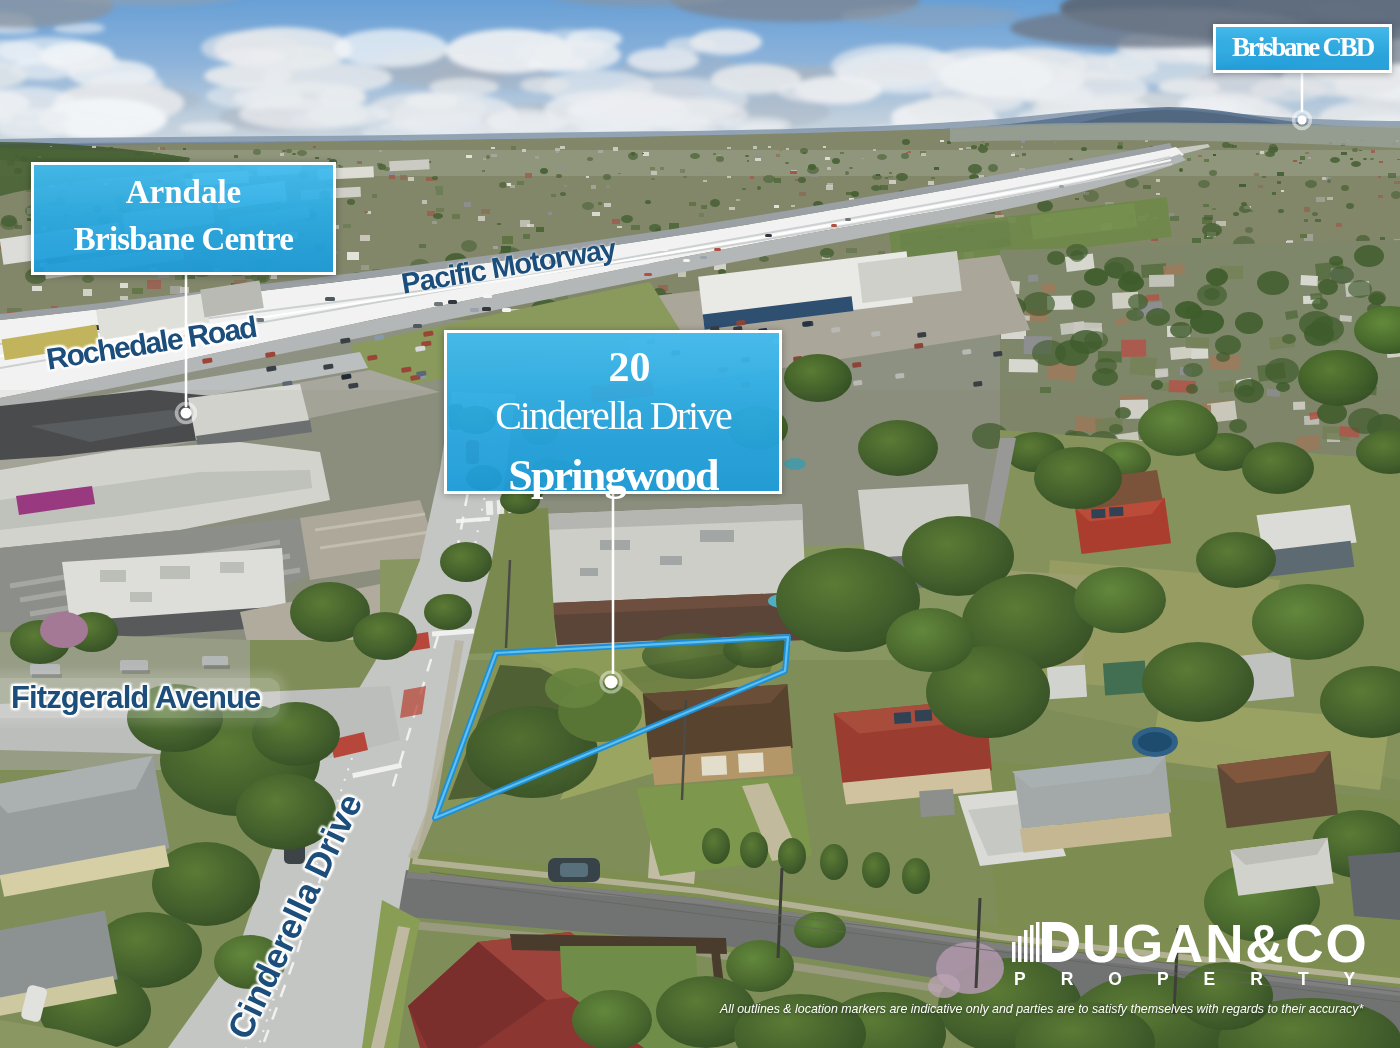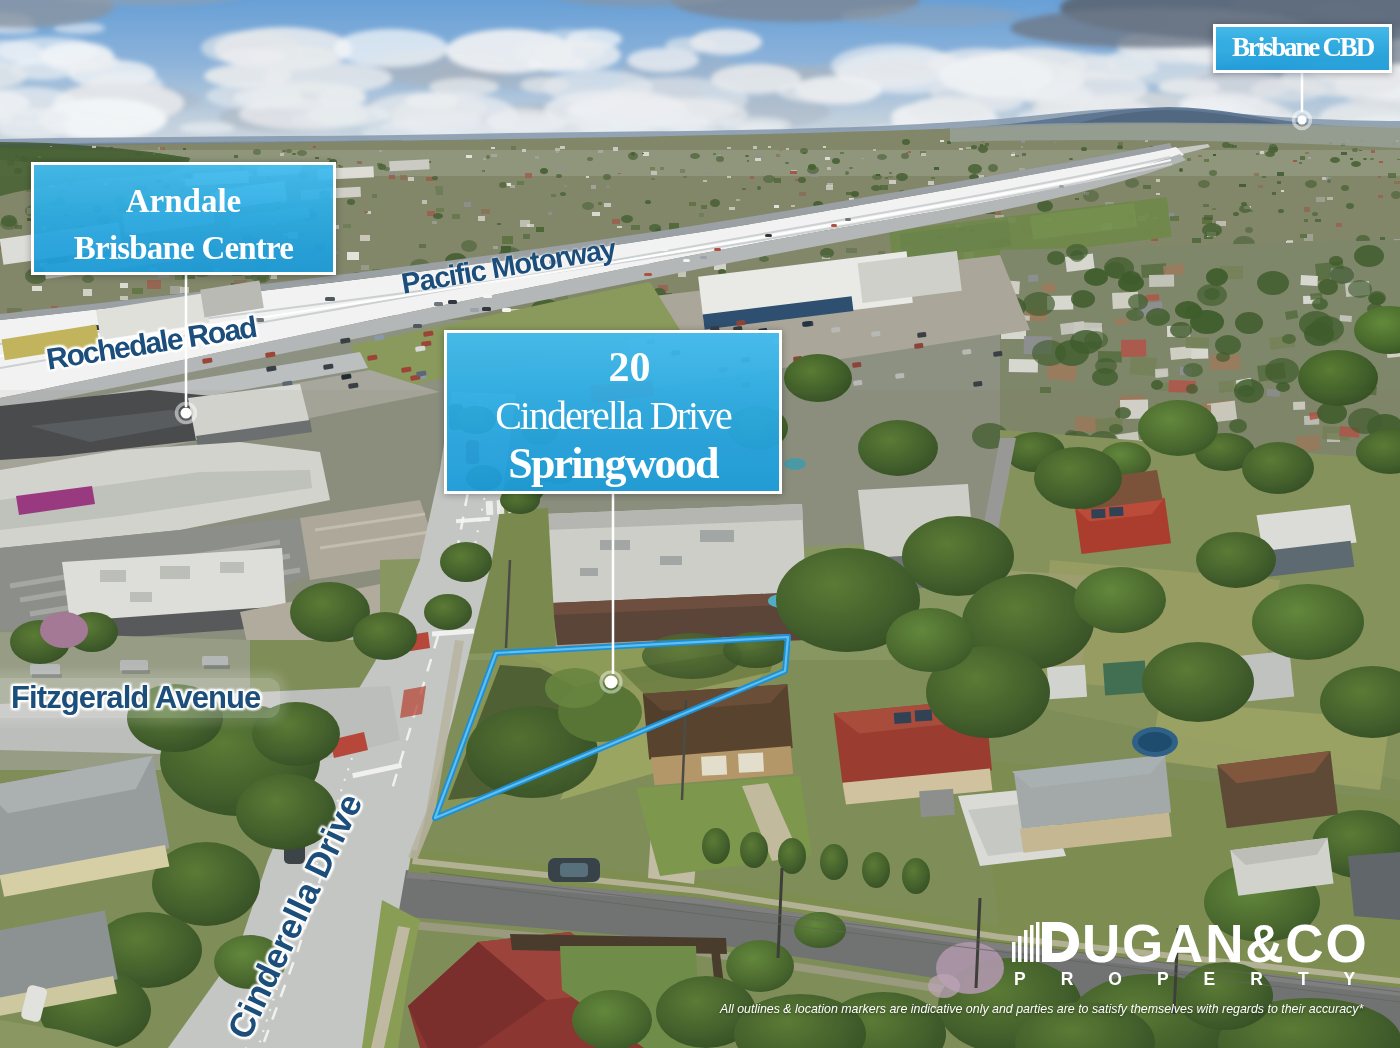--- a/index.html
+++ b/index.html
@@ -1623,26 +1623,26 @@
 
 <circle cx="611" cy="682" r="10" fill="none" stroke="#ffffff" stroke-width="3.2" opacity=".45"></circle>
     <circle cx="611" cy="682" r="6.5" fill="#fff"></circle>
 
 <line x1="1302" y1="72" x2="1302" y2="112" stroke="#fff" stroke-width="2.5"></line>
 
 <circle cx="1302" cy="120" r="8.5" fill="none" stroke="#ffffff" stroke-width="3.5" opacity=".5"></circle>
     <circle cx="1302" cy="120" r="4.5" fill="#fff"></circle>
 </svg>
 
-<div class="lbl" style="left:31px;top:162px;width:305px;height:113px;font-size:33px;font-weight:bold;line-height:47px;padding-top:13px;"><span>Arndale</span><br><span style="letter-spacing:-0.8px;">Brisbane Centre</span></div>
+<div class="lbl" style="left:31px;top:162px;width:305px;height:113px;font-size:33px;font-weight:bold;line-height:47px;padding-top:4px;"><span>Arndale</span><br><span style="letter-spacing:-0.8px;">Brisbane Centre</span></div>
 
 <div class="lbl" style="left:444px;top:330px;width:338px;height:164px;">
     <div style="font-size:42px;font-weight:bold;margin-top:13px;line-height:42px;padding-left:33px;">20</div>
     <div style="font-size:40px;font-weight:normal;margin-top:8px;line-height:40px;letter-spacing:-2px;">Cinderella Drive</div>
-    <div style="font-size:44px;font-weight:bold;margin-top:6px;line-height:44px;letter-spacing:-1.8px;">Springwood</div>
+    <div style="font-size:44px;font-weight:bold;margin-top:18px;line-height:44px;letter-spacing:-1.8px;">Springwood</div>
   </div>
 
 <div class="lbl" style="left:1213px;top:24px;width:179px;height:49px;font-size:27px;font-weight:bold;line-height:41px;letter-spacing:-2.2px;white-space:nowrap;">Brisbane CBD</div>
 
 <div class="navy" style="left:399px;top:268px;transform:rotate(-9.5deg);transform-origin:left top;font-size:29px;letter-spacing:-1.3px;text-shadow:0 0 3px rgba(255,255,255,.8),0 0 2px rgba(255,255,255,.6);">Pacific Motorway</div>
 
 <div class="navy halo" style="left:44px;top:343px;transform:rotate(-9deg);transform-origin:left top;font-size:30px;letter-spacing:-1.7px;">Rochedale Road</div>
 
 <div style="position:absolute;left:0px;top:678px;width:280px;height:40px;background:rgba(255,255,255,0.26);border-radius:0 12px 12px 0;box-shadow:0 0 9px 7px rgba(255,255,255,0.13);"></div>
 

